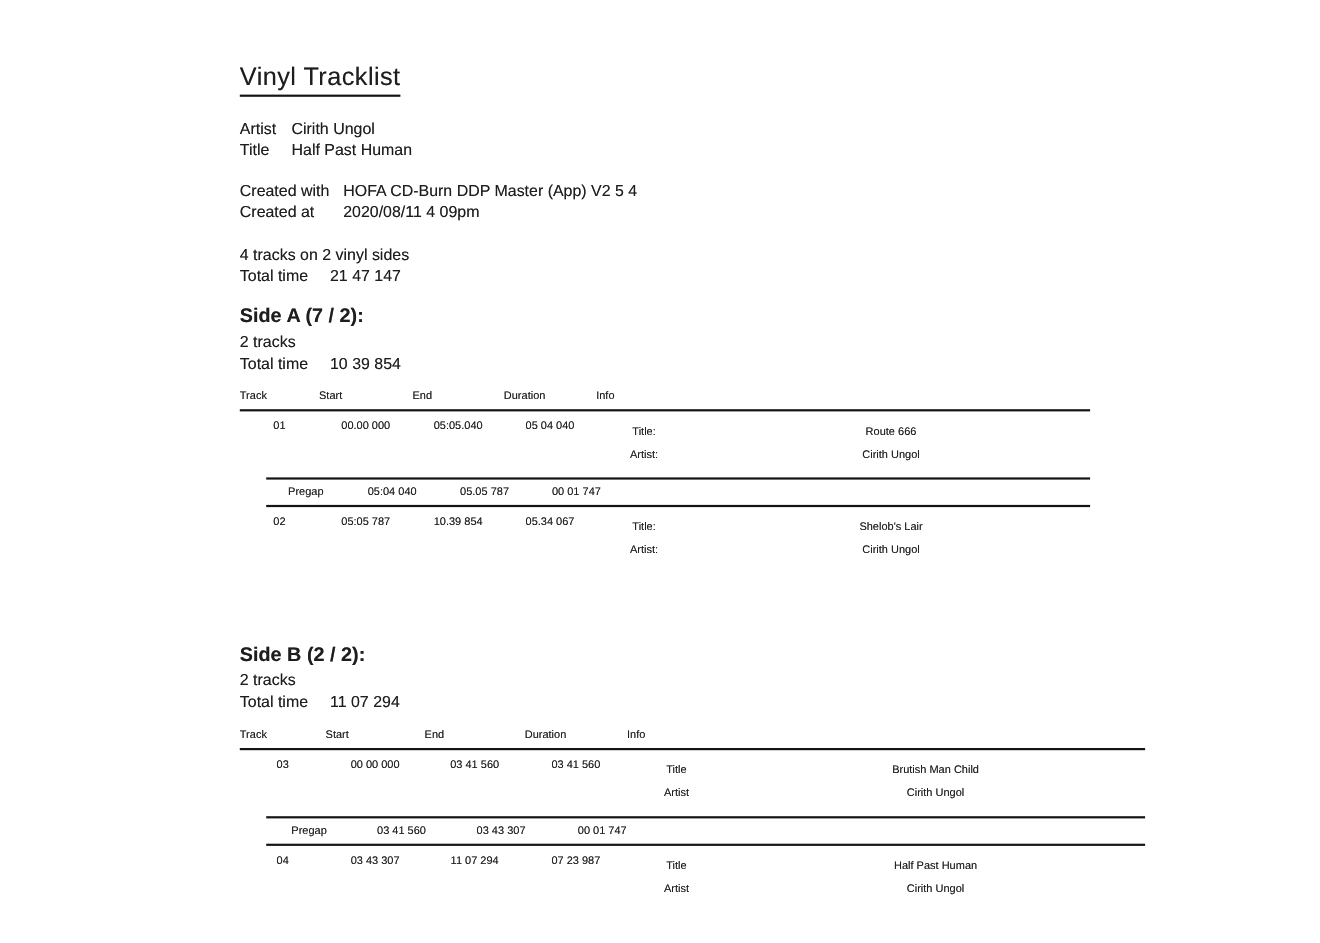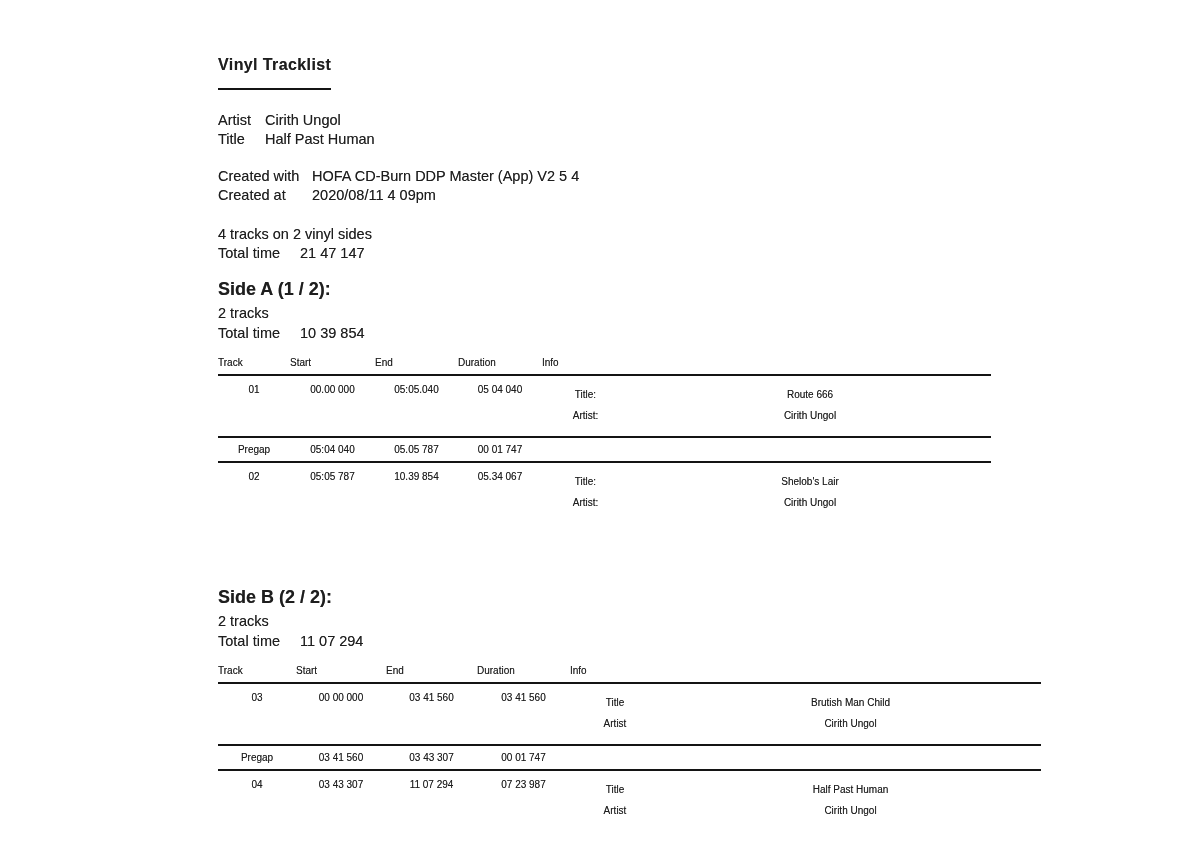--- a/index.html
+++ b/index.html
@@ -11,43 +11,43 @@
     font-family:"Liberation Sans","DejaVu Sans",sans-serif;
     color:#1e1e1e;
   }
   .doc{
     position:absolute;left:218px;top:56px;width:930px;
     filter:blur(0.33px);
     text-shadow:0 0 0.5px rgba(20,20,20,0.55);
   }
   .doc-heading{
     display:inline-block;
-    font-size:16px;font-weight:bold;letter-spacing:0.4px;
+    font-size:23px;font-weight:normal;letter-spacing:0.4px;
     border-bottom:2.6px solid #141414;
-    padding-bottom:14px;
+    padding-bottom:3px;
     margin:0 0 21px 0;
   }
   .line{font-size:14.5px;line-height:19px;}
   .lbl-sm{display:inline-block;width:47px;}
   .lbl-md{display:inline-block;width:94px;}
   .lbl-total{display:inline-block;width:82px;}
   .block-meta{margin-bottom:18px;}
   .block-created{margin-bottom:20px;}
   .block-summary{margin-bottom:15px;}
   .side-heading{
     font-size:18px;font-weight:bold;margin:0 0 4px 0;line-height:22px;
   }
   .side-b-gap{margin-top:63px;}
   .side-sub{font-size:14.5px;line-height:19.5px;}
   .track-table{margin-top:14px;font-size:10px;}
   .t-a{width:773px;}
   .t-b{width:823px;}
   .thead{display:flex;padding-bottom:6px;border-bottom:2.6px solid #141414;}
   .trow{display:flex;align-items:flex-start;padding:8px 0 10px 0;text-align:center;}
-  .trow.pregap{border-top:2.2px solid #141414;border-bottom:2.2px solid #141414;padding:6px 0 6px 0;}
+  .trow.pregap{border-top:2.2px solid #141414;border-bottom:2.2px solid #141414;padding:6px 0 6px 0;margin-left:24px;}
   
   .t-a .c1{width:72px;}
   .t-a .c2{width:85px;}
   .t-a .c3{width:83px;}
   .t-a .c4{width:84px;}
   .t-a .c5{flex:1;}
   .t-a .info-lbl{width:87px;}
   
   .t-b .c1{width:78px;}
   .t-b .c2{width:90px;}
@@ -87,21 +87,21 @@
 
     <div class="block-summary">
       <div class="line">4 tracks on 2 vinyl sides</div>
       <div class="line">
         <span class="lbl-total">Total time</span><span>21 47 147</span>
       </div>
     </div>
 
     
     <div>
-      <div class="side-heading">Side A (1 / 2):</div>
+      <div class="side-heading">Side A (7 / 2):</div>
       <div class="side-sub">2 tracks</div>
       <div class="side-sub">
         <span class="lbl-total">Total time</span><span>10 39 854</span>
       </div>
 
       <div class="track-table t-a">
         <div class="thead">
           <span class="cell c1">Track</span>
           <span class="cell c2">Start</span>
           <span class="cell c3">End</span>

